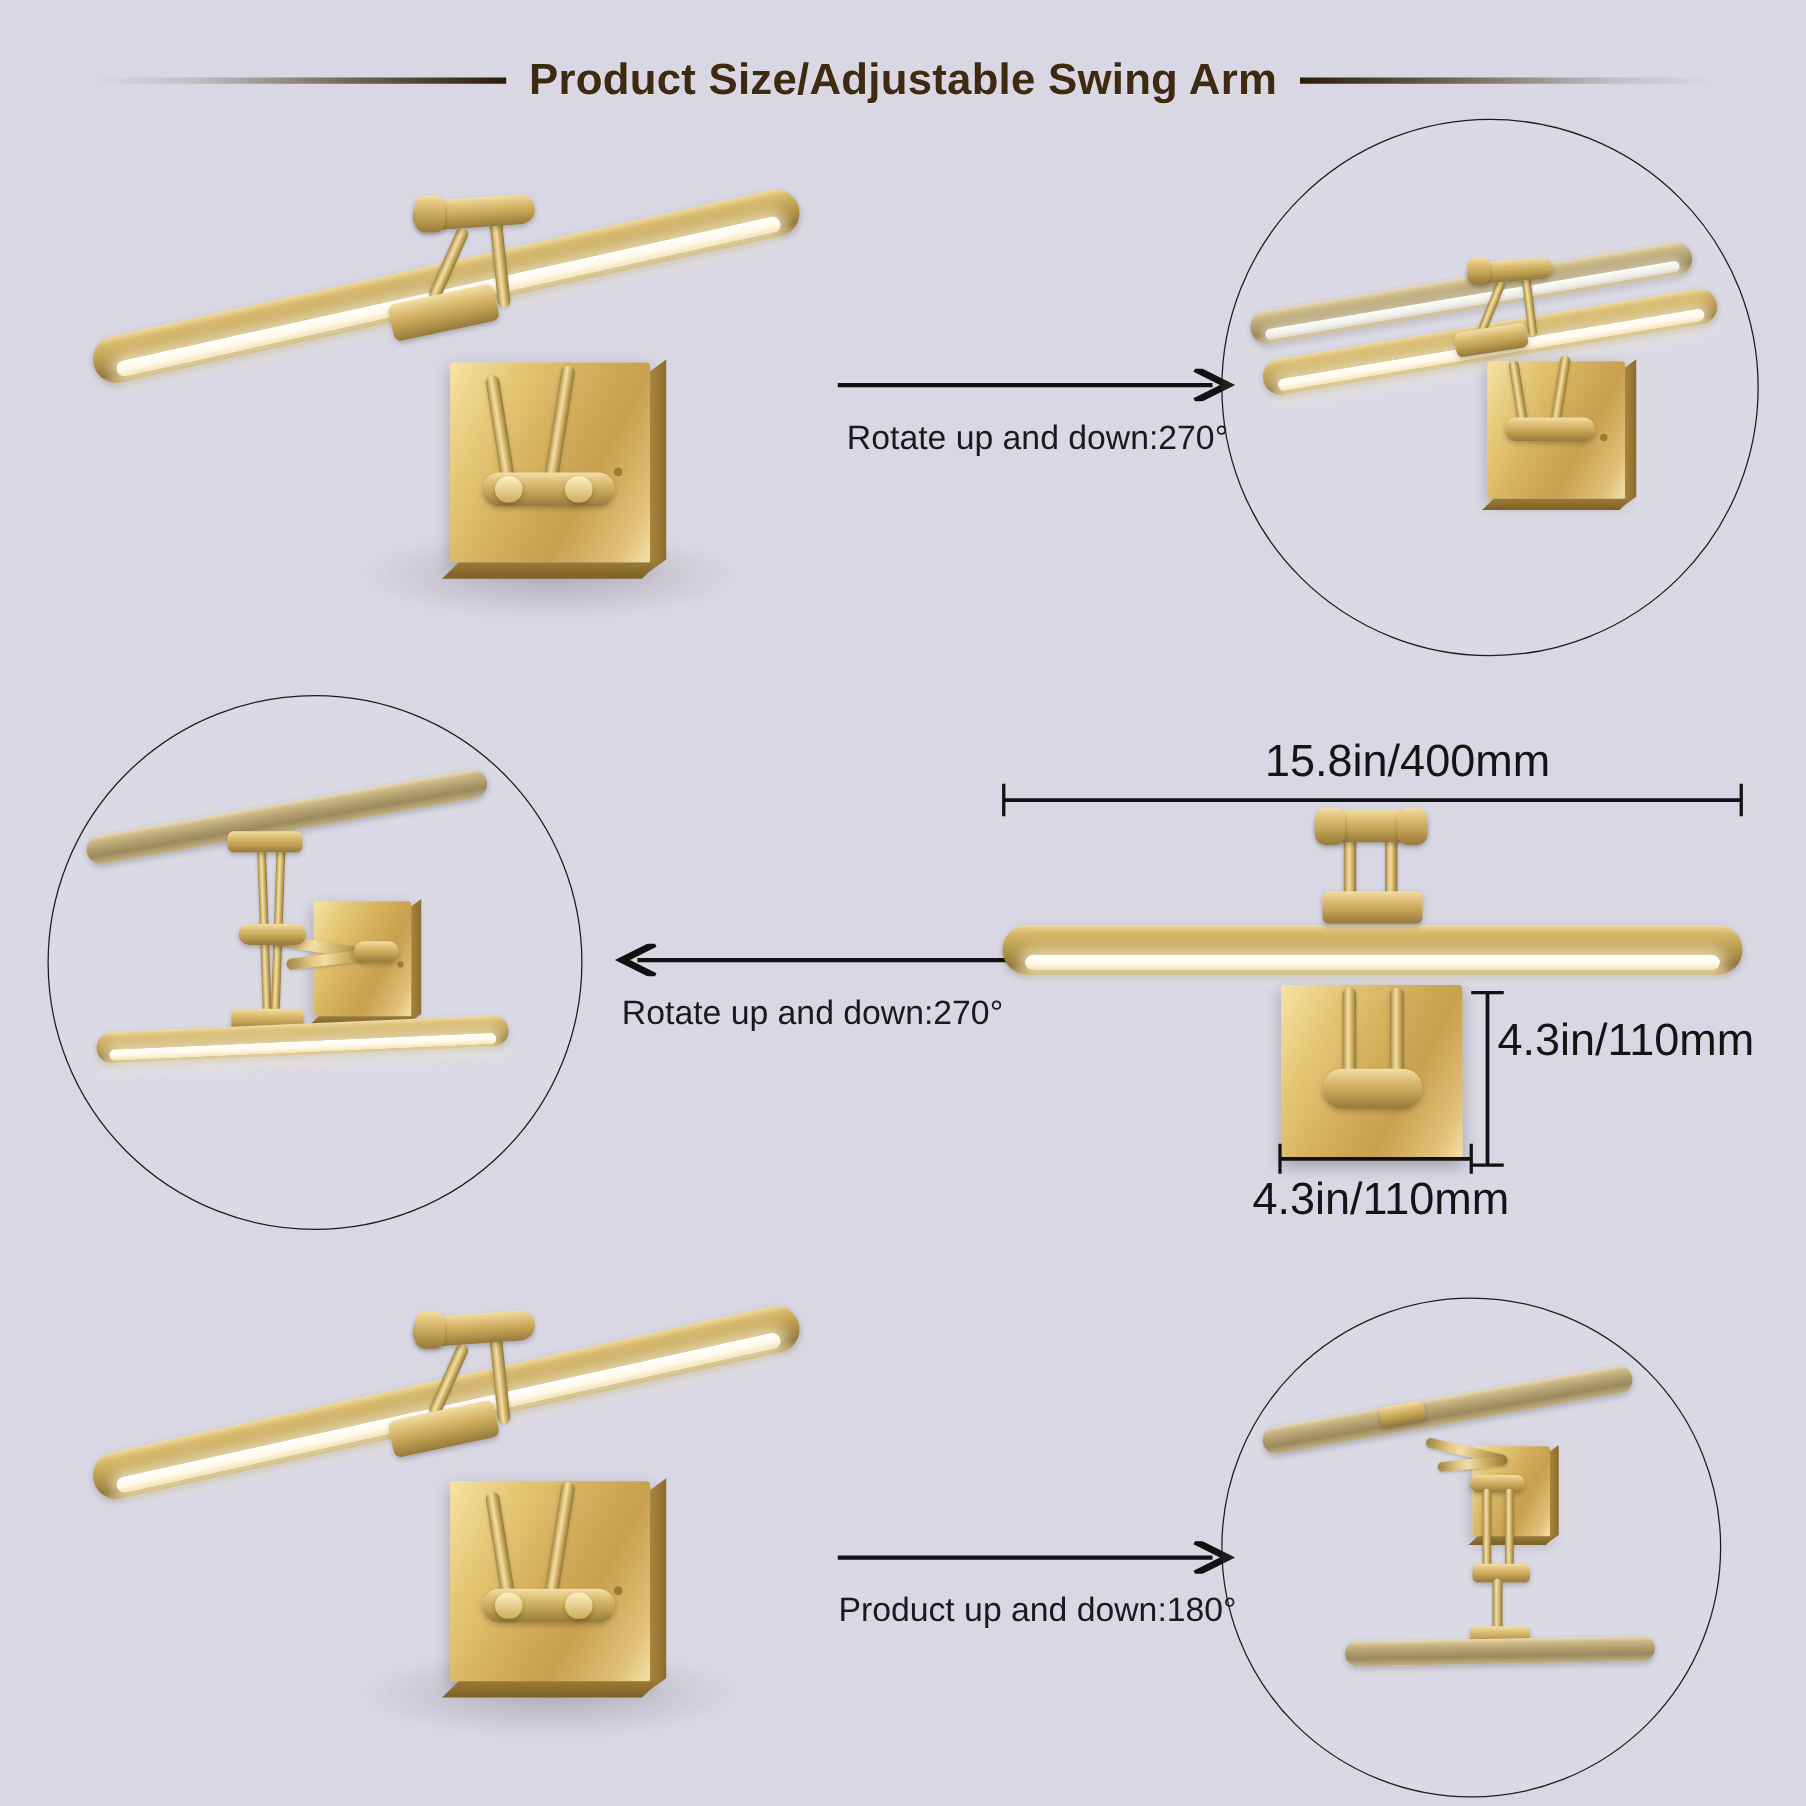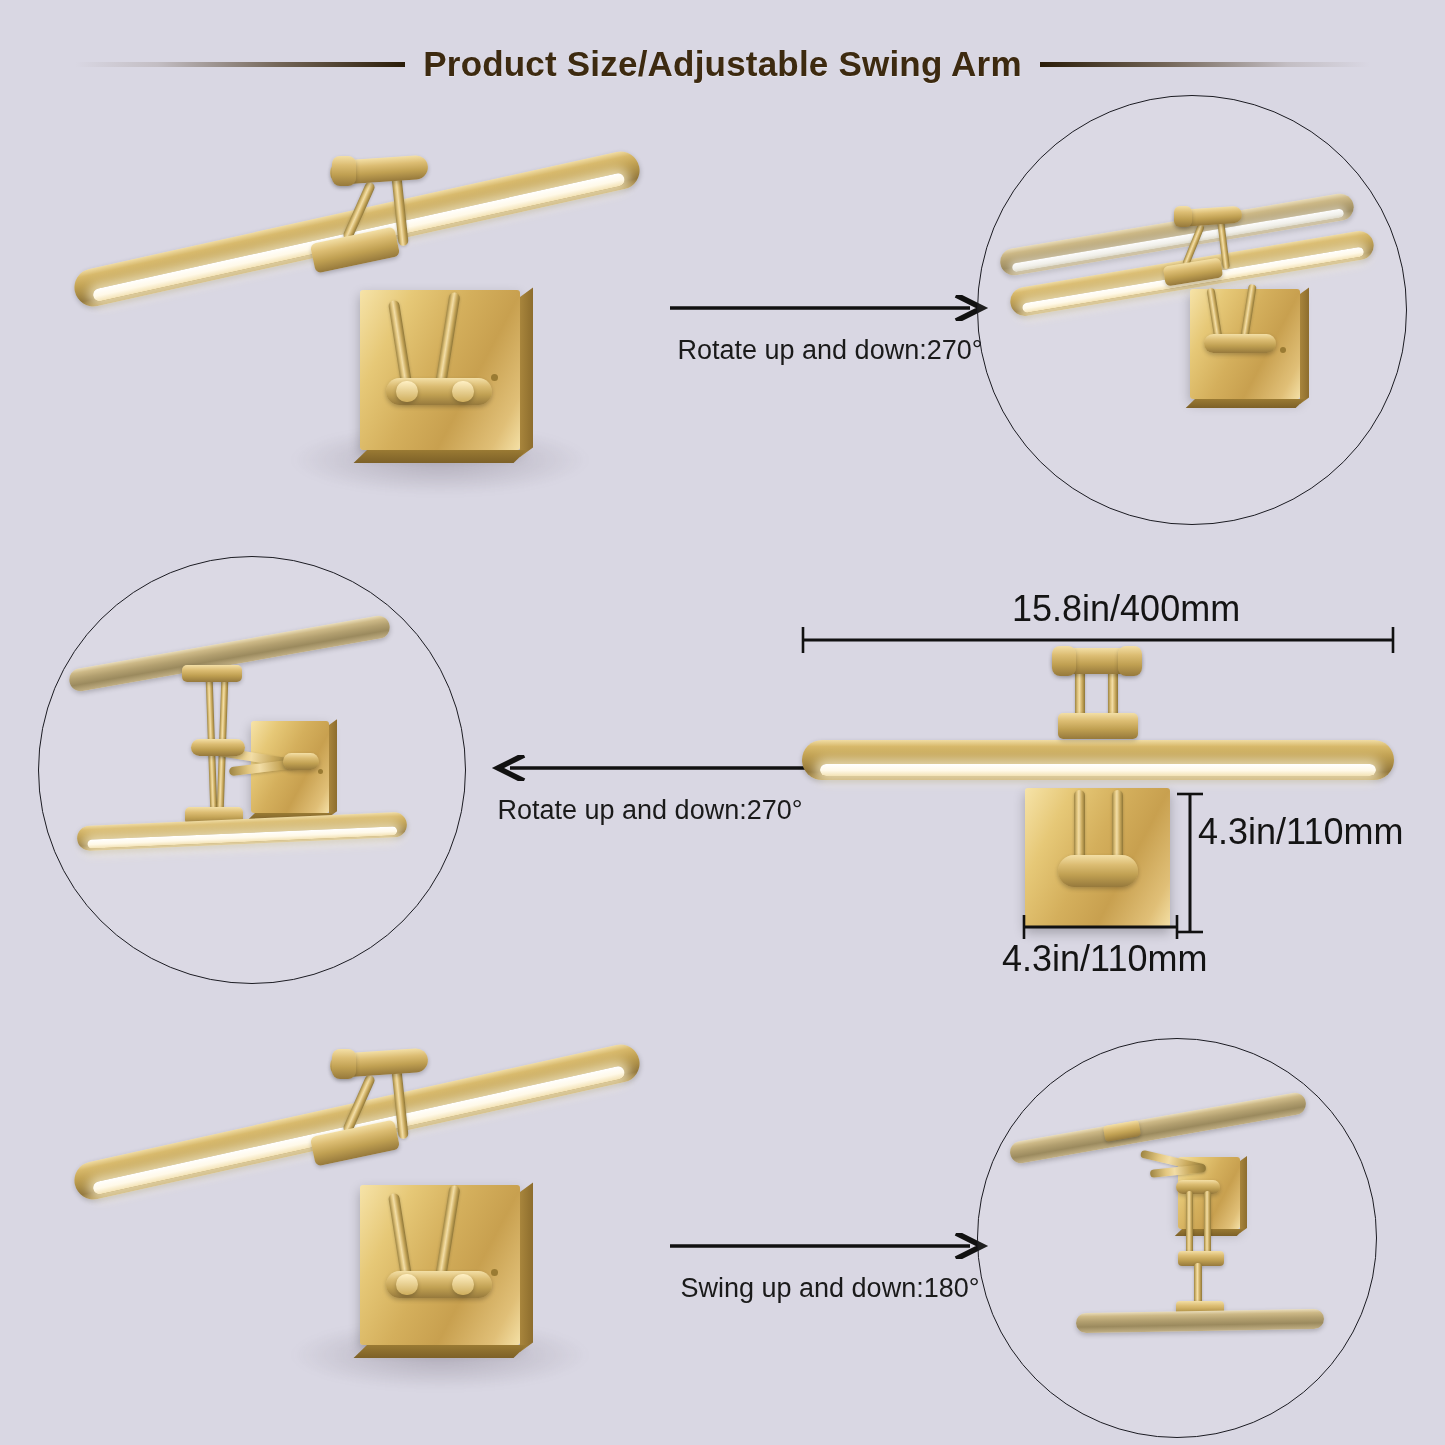--- a/index.html
+++ b/index.html
@@ -279,21 +279,21 @@
     <div class="knuckle" style="left:270px;top:16px;width:98px;height:24px;transform:rotate(-4deg);"></div>
     <div class="knuckle" style="left:272px;top:14px;width:24px;height:30px;border-radius:8px;"></div>
     <div class="knuckle" style="left:252px;top:93px;width:86px;height:30px;border-radius:6px;transform:rotate(-12deg);"></div>
   </div>
 
   <div class="arrow-block" style="left:650px;top:1233px;width:360px;">
     <svg width="320" height="26" viewBox="0 0 320 26" style="display:block;margin:0 auto;">
       <line x1="0" y1="13" x2="300" y2="13" stroke="#111" stroke-width="3.4"></line>
       <polyline points="286,0 312,13 286,26" fill="none" stroke="#111" stroke-width="5.5" stroke-linejoin="miter"></polyline>
     </svg>
-    <div class="arrow-caption">Swing up and down:180°</div>
+    <div class="arrow-caption">Product up and down:180°</div>
   </div>
 
   <div class="circle" style="left:977px;top:1038px;width:400px;height:400px;overflow:hidden;">
     <div class="lamp" style="left:0;top:0;width:400px;height:400px;">
 
       <div class="bar dim" style="left:30px;top:78px;width:300px;height:22px;transform:rotate(-10deg);"></div>
       <div class="knuckle" style="left:126px;top:84px;width:36px;height:16px;border-radius:4px;transform:rotate(-10deg);"></div>
 
       <div class="plate" style="left:200px;top:118px;width:62px;height:72px;border-radius:3px;">
         <div class="edge" style="right:-7px;top:4px;width:7px;"></div>

